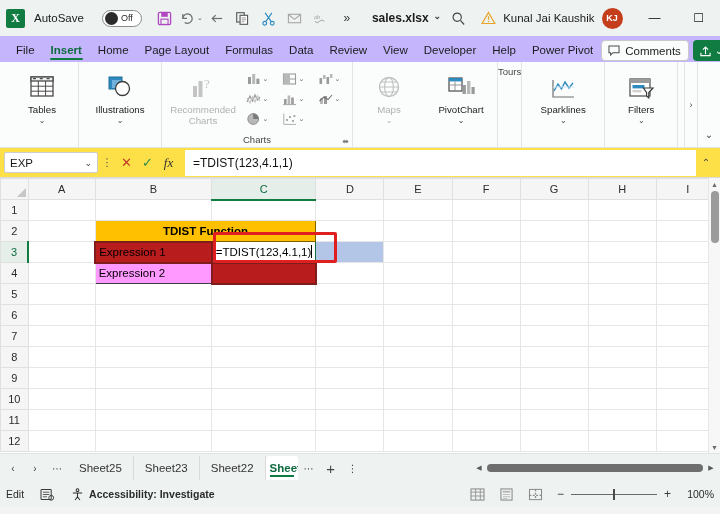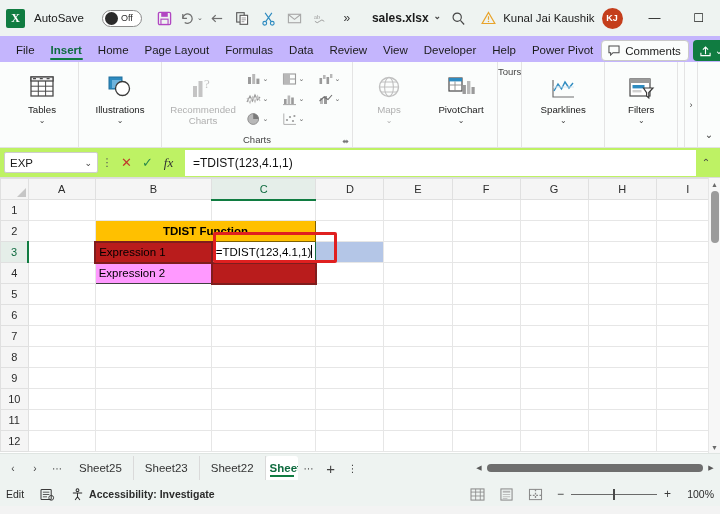--- a/index.html
+++ b/index.html
@@ -138,21 +138,21 @@
     font-size: 9px; color: #444;
   }
   .ribbon-collapse {
     position: absolute; right: 2px; bottom: 4px; width: 18px; height: 18px;
     display: flex; align-items: center; justify-content: center;
     font-size: 10px; color: #444;
   }
 
   
   .formulabar {
-    width: 720px; height: 30px; background: #bef264;
+    width: 720px; height: 30px; background: #fde047;
     display: flex; align-items: center; padding: 0 4px;
     border-bottom: 1px solid #dcdcdc;
   }
   .namebox {
     width: 94px; height: 21px; border: 1px solid #cdcdcd;
     background: #fff; border-radius: 2px;
     display: flex; align-items: center; justify-content: space-between;
     padding: 0 5px; font-size: 11.5px; color: #1b1b1b;
   }
   .fb-sep { width: 18px; text-align: center; font-size: 11px; color: #555; }

